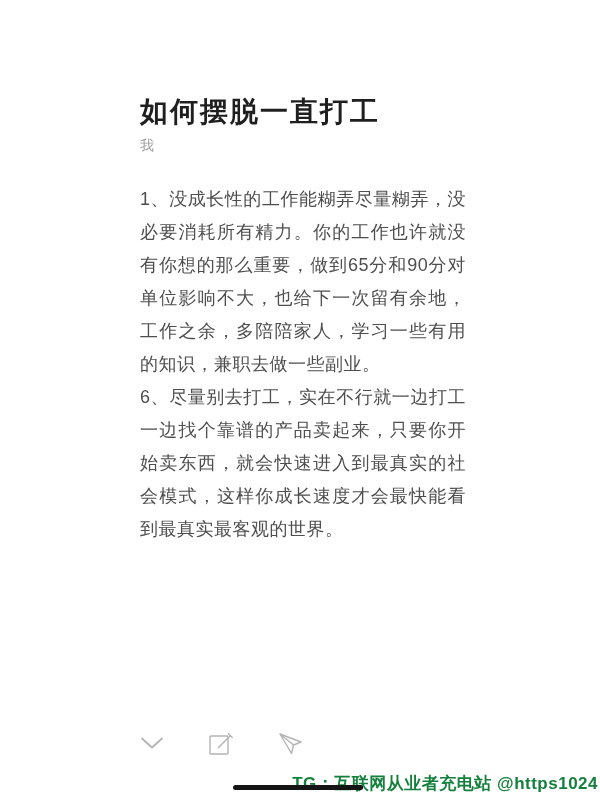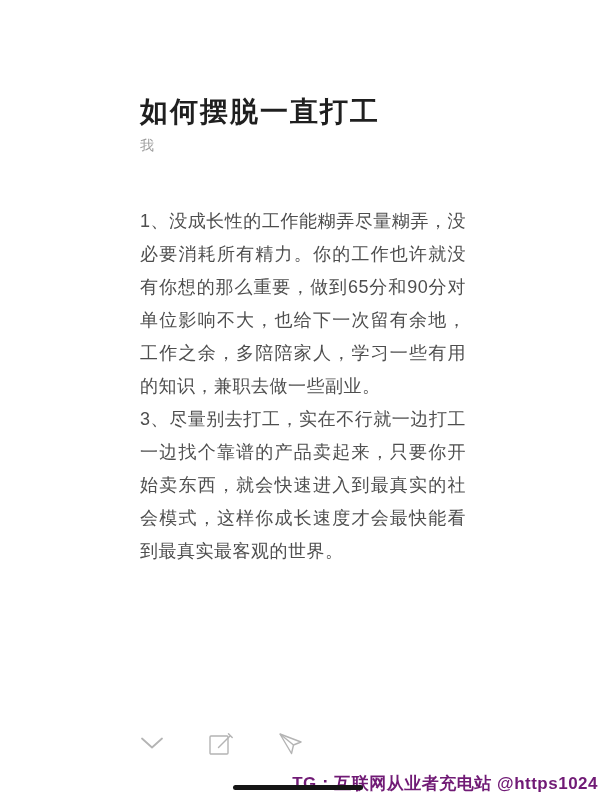--- a/index.html
+++ b/index.html
@@ -23,21 +23,21 @@
     line-height:36px;
     color:#1f1f1f;
   }
   .note-author {
     margin-top:7px;
     font-size:14px;
     color:#9e9e9e;
     letter-spacing:1px;
   }
   .note-body {
-    margin-top:50px;
+    margin-top:28px;
     font-size:18px;
     line-height:33px;
     color:#4e4e4e;
     text-align:justify;
     letter-spacing:0.5px;
   }
   .note-body p { margin:0; }
   .toolbar {
     position:absolute;
     left:138px; top:728px;
@@ -48,21 +48,21 @@
   .toolbar button {
     background:none; border:none; padding:2px; margin:0;
     cursor:pointer; line-height:0;
   }
   .icon { stroke:#b4b4b4; fill:none; }
   .watermark {
     position:absolute;
     right:2px; top:772px;
     font-size:17px;
     font-weight:700;
-    color:#701a75;
+    color:#15803d;
     white-space:nowrap;
     letter-spacing:0.5px;
     z-index:1;
   }
   .home-indicator {
     position:absolute;
     left:233px; top:785px;
     width:130px; height:5px;
     background:#151515;
     border-radius:3px;
@@ -72,21 +72,21 @@
 </head>
 <body>
 
 <div class="screen">
 
   <main class="note">
     <h1 class="note-title">如何摆脱一直打工</h1>
     <div class="note-author">我</div>
     <div class="note-body">
       <p>1、没成长性的工作能糊弄尽量糊弄，没必要消耗所有精力。你的工作也许就没有你想的那么重要，做到65分和90分对单位影响不大，也给下一次留有余地，工作之余，多陪陪家人，学习一些有用的知识，兼职去做一些副业。</p>
-      <p>3、尽量别去打工，实在不行就一边打工一边找个靠谱的产品卖起来，只要你开始卖东西，就会快速进入到最真实的社会模式，这样你成长速度才会最快能看到最真实最客观的世界。</p>
+      <p>6、尽量别去打工，实在不行就一边打工一边找个靠谱的产品卖起来，只要你开始卖东西，就会快速进入到最真实的社会模式，这样你成长速度才会最快能看到最真实最客观的世界。</p>
     </div>
   </main>
 
   <div class="toolbar">
     <button>
       <svg class="icon" width="24" height="14" viewBox="0 0 24 14" stroke-width="1.8" stroke-linecap="round" stroke-linejoin="round">
         <polyline points="2,2.5 12,11.5 22,2.5"></polyline>
       </svg>
     </button>
     <button>

